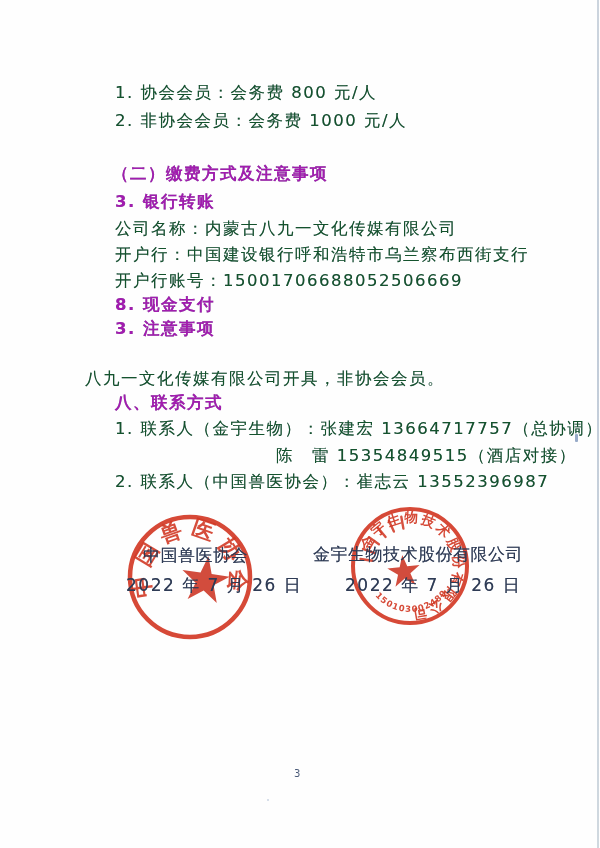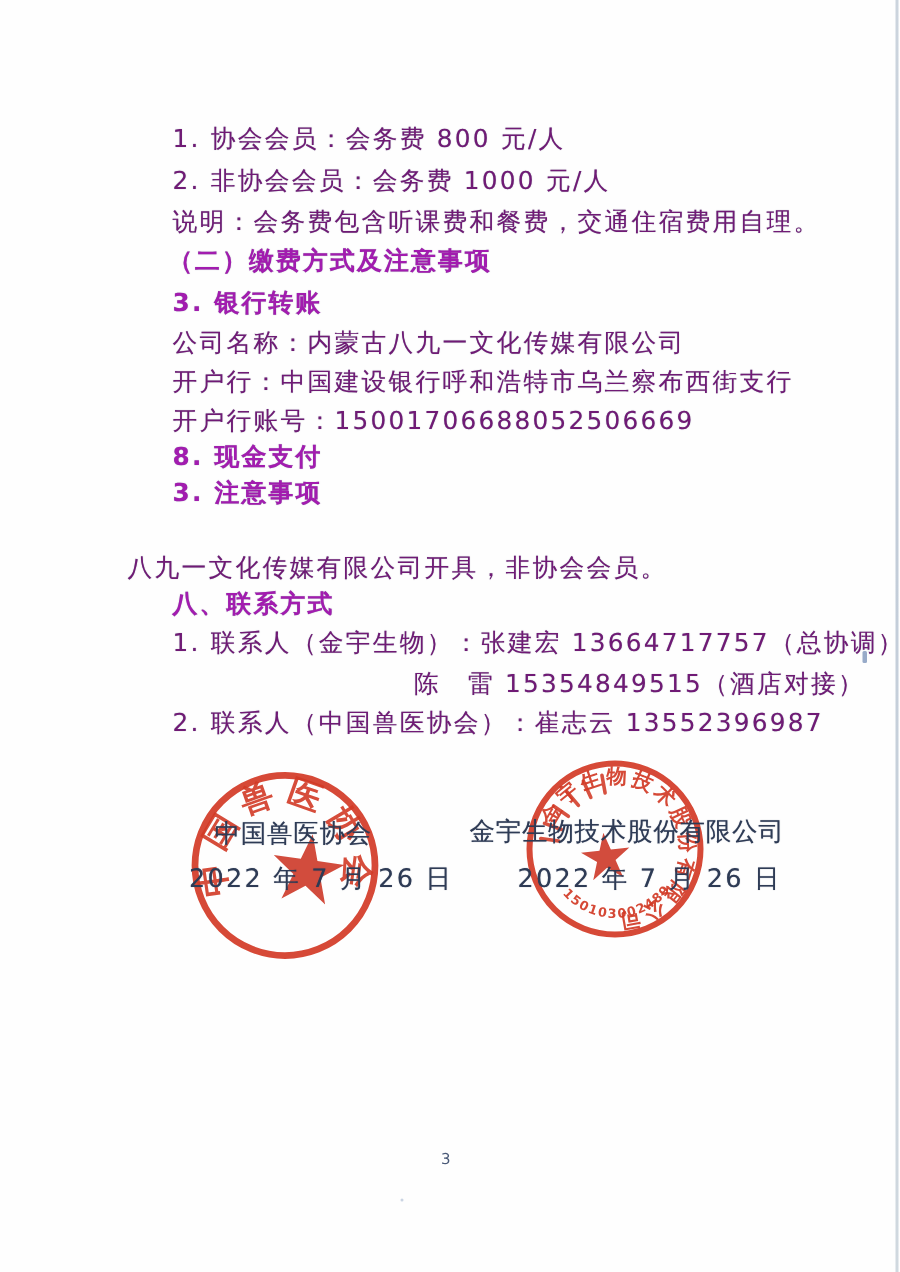--- a/index.html
+++ b/index.html
@@ -8,21 +8,21 @@
     background:#ffffff;
     font-family:"DejaVu Sans","Liberation Sans",sans-serif;
     overflow:hidden;
   }
   .page{position:relative;width:600px;height:848px;background:#fefefe;}
   .line{
     position:absolute;
     white-space:nowrap;
     font-size:16.5px;
     letter-spacing:1.5px;
-    color:#701a75;
+    color:#14532d;
     text-shadow:0 0 .6px rgba(63,76,104,.55);
   }
   .bold{font-weight:bold;color:#a21caf;}
   .seal-svg{position:absolute;}
   .seal-overlay{
     position:absolute;white-space:nowrap;
     font-size:17px;color:#2e3b55;
     text-shadow:0 0 .6px rgba(46,59,85,.6);
   }
   .page-num{
@@ -35,21 +35,20 @@
   }
   .speck{position:absolute;background:#7e96bb;border-radius:1px;opacity:.8;}
 </style>
 </head>
 <body>
 
 <div class="page">
 
   <div class="line" style="left:115px;top:82px">1. 协会会员：会务费 800 元/人</div>
   <div class="line" style="left:115px;top:110px">2. 非协会会员：会务费 1000 元/人</div>
-  <div class="line" style="left:115px;top:137px">说明：会务费包含听课费和餐费，交通住宿费用自理。</div>
   <div class="line bold" style="left:112px;top:163px">（二）缴费方式及注意事项</div>
   <div class="line bold" style="left:115px;top:191px">3. 银行转账</div>
   <div class="line" style="left:115px;top:244px">开户行：中国建设银行呼和浩特市乌兰察布西街支行</div>
   <div class="line" style="left:115px;top:218px">公司名称：内蒙古八九一文化传媒有限公司</div>
   <div class="line" style="left:115px;top:270px">开户行账号：15001706688052506669</div>
   <div class="line bold" style="left:115px;top:294px">8. 现金支付</div>
   <div class="line bold" style="left:115px;top:318px">3. 注意事项</div>
   <div class="line" style="left:85px;top:368px">八九一文化传媒有限公司开具，非协会会员。</div>
   <div class="line bold" style="left:115px;top:392px">八、联系方式</div>
   <div class="line" style="left:115px;top:418px">1. 联系人（金宇生物）：张建宏 13664717757（总协调）</div>

